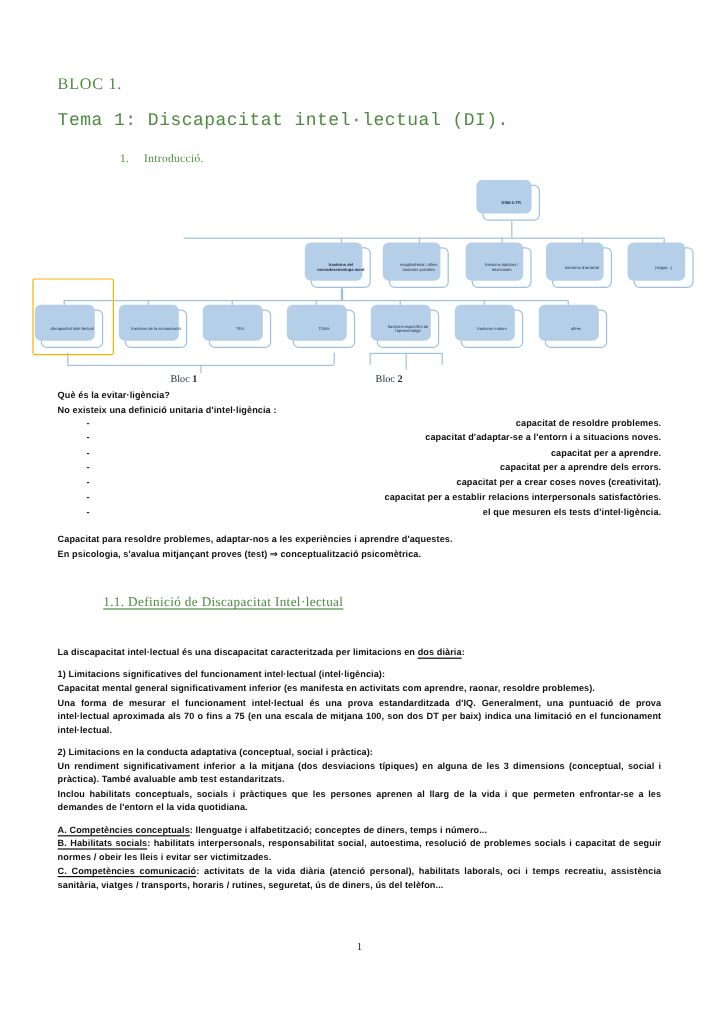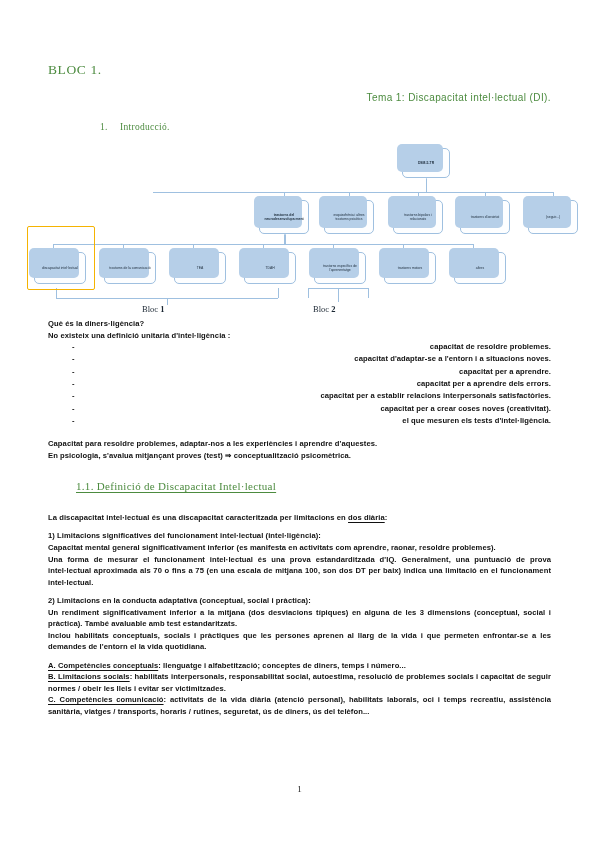--- a/index.html
+++ b/index.html
@@ -30,24 +30,24 @@
     text-align: left;
     color: #4c8b3f;
     font-family: "Liberation Serif", serif;
     font-size: 13.5px;
     letter-spacing: 0.6px;
     margin: 0;
     padding-top: 62px;
     font-weight: normal;
   }
   .doc-subtitle {
-    text-align: right;
+    text-align: left;
     color: #4c8b3f;
-    font-family: Liberation Sans, sans-serif;
-    font-size: 10px;
+    font-family: Liberation Mono, monospace;
+    font-size: 15px;
     letter-spacing: 0.4px;
     margin: 0;
     padding-top: 14px;
     font-weight: normal;
   }
   .section-num {
     color: #4c8b3f;
     font-family: "Liberation Serif", serif;
     font-size: 9.5px;
     margin: 0;
@@ -55,21 +55,21 @@
     padding-left: 52px;
     letter-spacing: 0.3px;
   }
   .section-num .numlbl { display: inline-block; width: 20px; }
 
   .subsection {
     color: #4c8b3f;
     font-family: "Liberation Serif", serif;
     font-size: 11px;
     letter-spacing: 0.3px;
-    margin: 6px;
+    margin: 16px;
     padding-left: 22px;
     text-decoration: underline;
     text-decoration-color: #4c8b3f;
     text-underline-offset: 2px;
   }
 
   
   .diagram {
     position: relative;
     height: 180px;
@@ -284,30 +284,30 @@
     <div class="connector vline" style="left:342px; top:150px; height:10px;"></div>
     <div class="connector hline" style="left:282px; top:150px; width:60px;"></div>
     <div class="connector vline" style="left:312px; top:150px; height:14px;"></div>
     <div class="bloc-label" style="left:287px; top:166px;">
       <span>Bloc </span><b>2</b>
     </div>
   </div>
 
   <div class="body">
 
-    <p class="q-line">Què és la diners·ligència?</p>
+    <p class="q-line">Què és la evitar·ligència?</p>
     <p class="lead">No existeix una definició unitaria d'intel·ligència :</p>
 
     <ul class="dashlist">
       <li>capacitat de resoldre problemes.</li>
       <li>capacitat d'adaptar-se a l'entorn i a situacions noves.</li>
       <li>capacitat per a aprendre.</li>
       <li>capacitat per a aprendre dels errors.</li>
+      <li>capacitat per a crear coses noves (creativitat).</li>
       <li>capacitat per a establir relacions interpersonals satisfactòries.</li>
-      <li>capacitat per a crear coses noves (creativitat).</li>
       <li>el que mesuren els tests d'intel·ligència.</li>
     </ul>
 
     <div class="gap-m"></div>
 
     <p class="para">Capacitat para resoldre problemes, adaptar-nos a les experiències i aprendre d'aquestes.</p>
     <p class="para">
       <span>En psicologia, s'avalua mitjançant proves (test) </span><span class="arrow">⇒</span><span> conceptualització psicomètrica.</span>
     </p>
 
@@ -332,21 +332,21 @@
     <p class="para">2) Limitacions en la conducta adaptativa (conceptual, social i pràctica):</p>
     <p class="para">Un rendiment significativament inferior a la mitjana (dos desviacions típiques) en alguna de les 3 dimensions (conceptual, social i pràctica). També avaluable amb test estandaritzats.</p>
     <p class="para">Inclou habilitats conceptuals, socials i pràctiques que les persones aprenen al llarg de la vida i que permeten enfrontar-se a les demandes de l'entorn el la vida quotidiana.</p>
 
     <div class="gap-s"></div>
 
     <p class="para">
       <span class="u b">A. Competències conceptuals</span><span>: llenguatge i alfabetització; conceptes de diners, temps i número...</span>
     </p>
     <p class="para">
-      <span class="u b">B. Limitacions socials</span><span>: habilitats interpersonals, responsabilitat social, autoestima, resolució de problemes socials i capacitat de seguir normes / obeir les lleis i evitar ser victimitzades.</span>
+      <span class="u b">B. Habilitats socials</span><span>: habilitats interpersonals, responsabilitat social, autoestima, resolució de problemes socials i capacitat de seguir normes / obeir les lleis i evitar ser victimitzades.</span>
     </p>
     <p class="para">
       <span class="u b">C. Competències comunicació</span><span>: activitats de la vida diària (atenció personal), habilitats laborals, oci i temps recreatiu, assistència sanitària, viatges / transports, horaris / rutines, seguretat, ús de diners, ús del telèfon...</span>
     </p>
   </div>
 
   <div class="pagenum">1</div>
 </div>
 
 </body></html>

